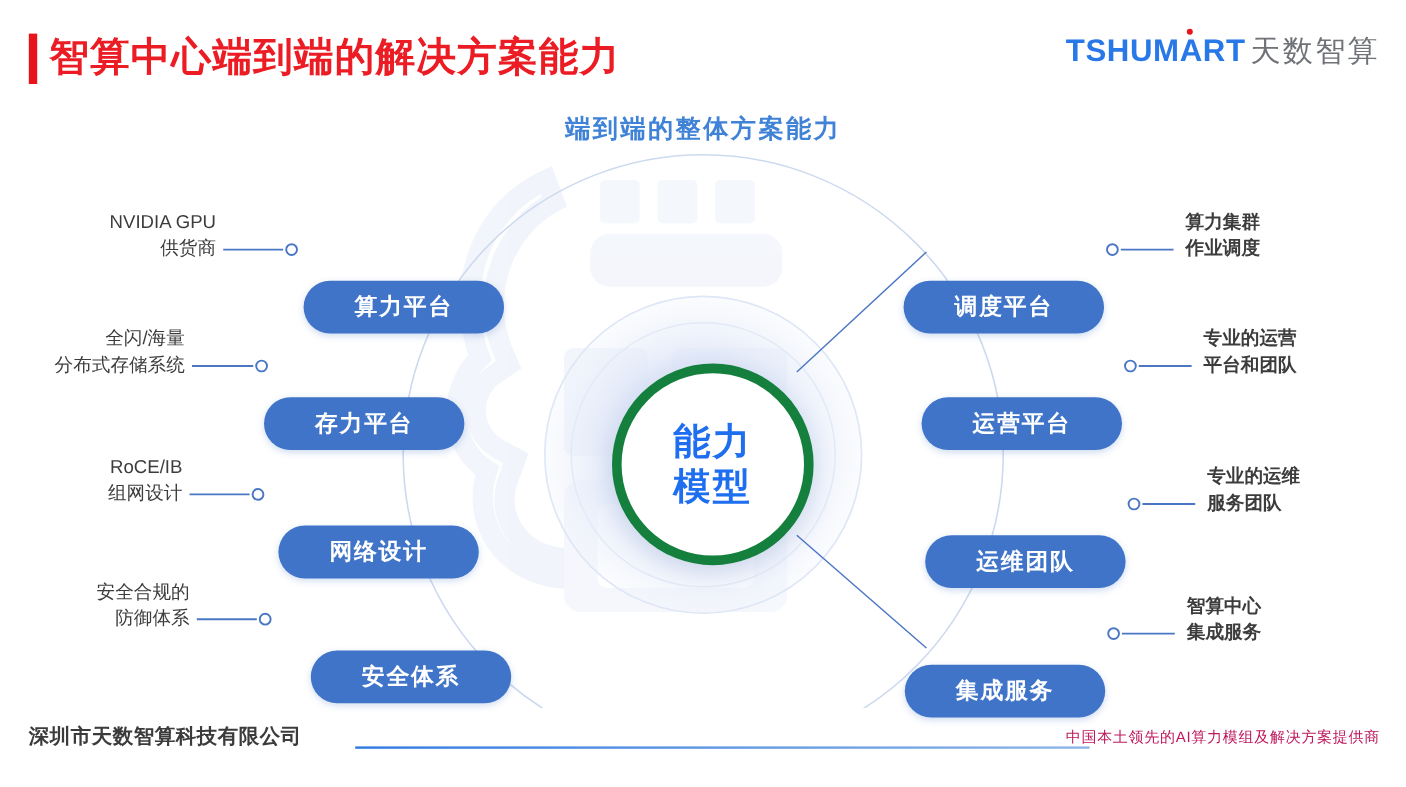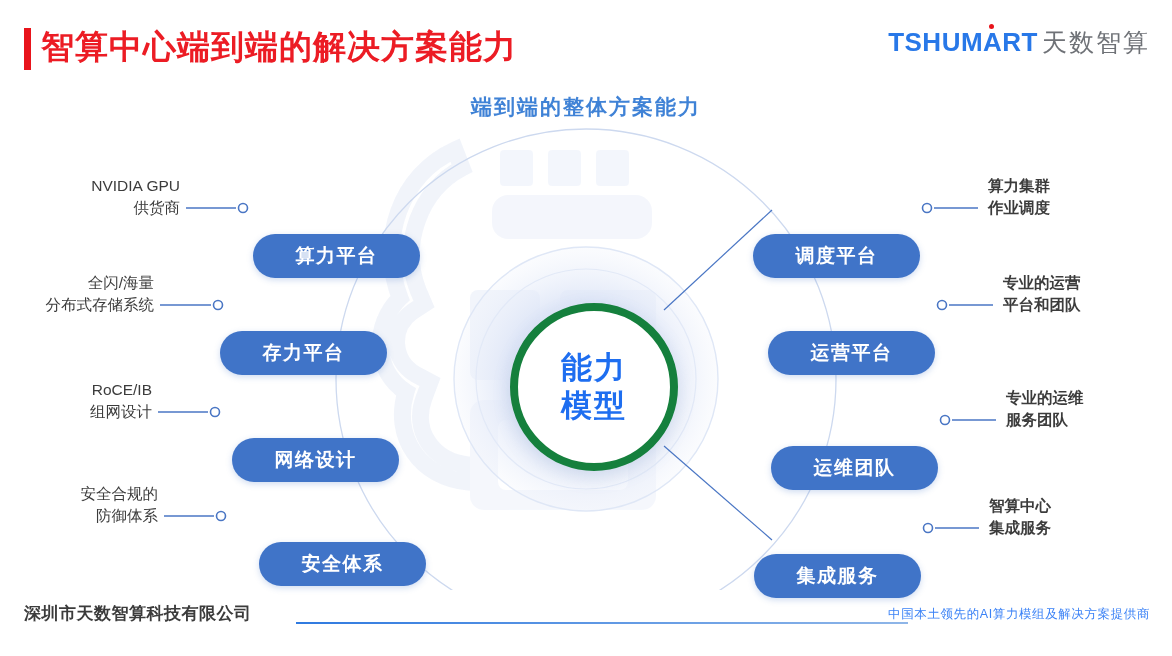--- a/index.html
+++ b/index.html
@@ -162,21 +162,21 @@
   #footer-rule {
     position: absolute;
     left: 296px; top: 30px;
     width: 612px; height: 2px;
     background: linear-gradient(to right,#2f7ae0,#8fb6e8);
   }
   #footer-slogan {
     position: absolute;
     right: 22px; top: 14px;
     font-size: 12.5px;
-    color: #3b82f6;
+    color: #be185d;
     letter-spacing: 0.6px;
     white-space: nowrap;
   }
 </style>
 </head>
 <body>
 
 <div id="slide">
 
   <div id="header-bar">

